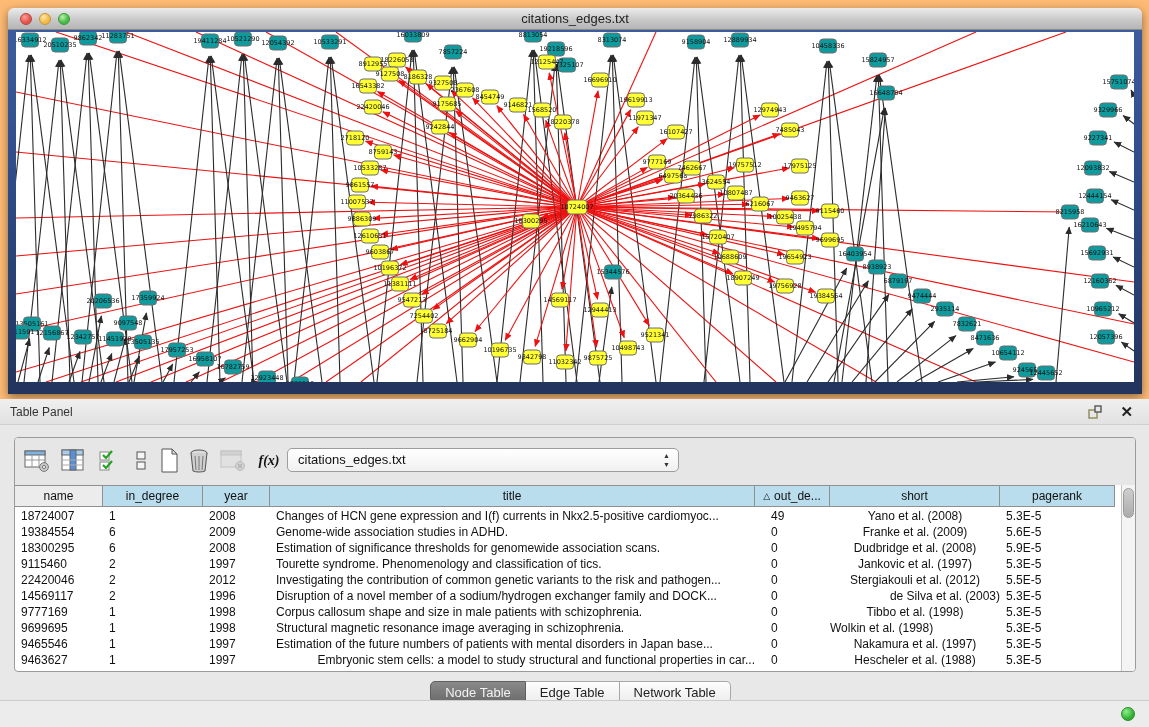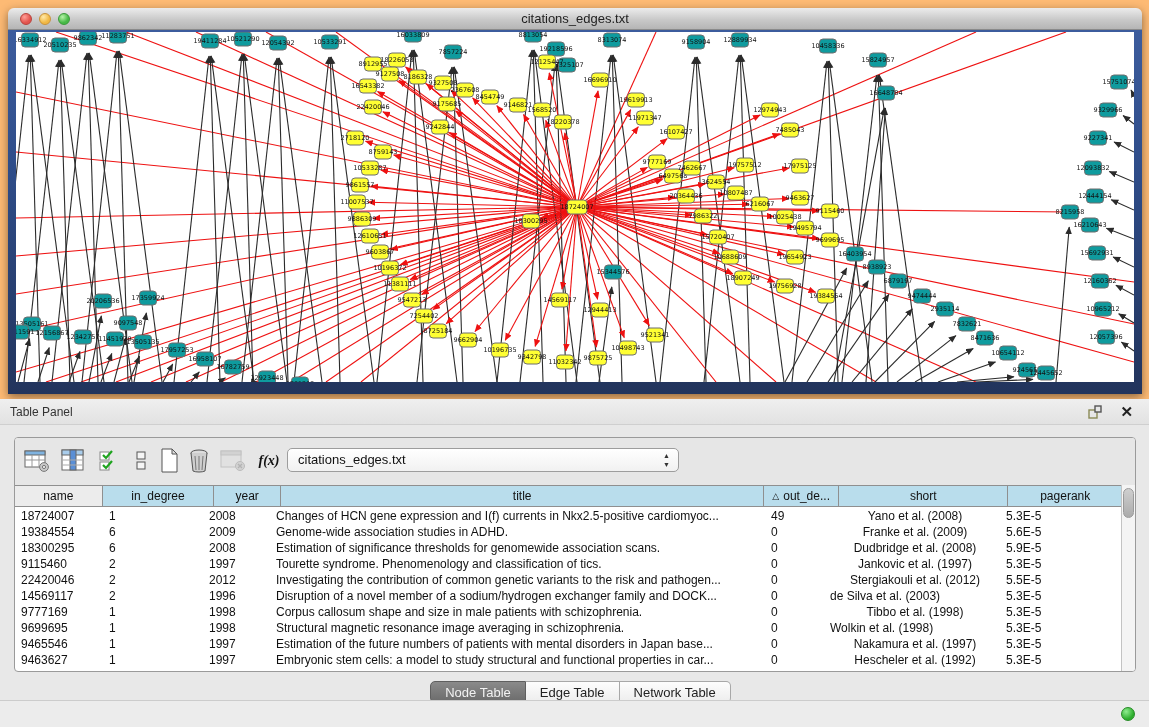--- a/index.html
+++ b/index.html
@@ -836,21 +836,21 @@
         <span class="tb-icon" style="left:240px;font-family:'Liberation Serif',serif;font-style:italic;font-weight:bold;font-size:14px;color:#111;">f(x)</span>
         <div id="combo">
           <span>citations_edges.txt</span>
           <span id="combo-arrows">▲<br>▼</span>
         </div>
       </div>
       <div id="thead">
           <div class="th gray" style="width: 88px;">
             <span>name</span>
           </div>
-          <div class="th" style="width: 112px; justify-content: center;">
+          <div class="th" style="width: 100px; justify-content: center;">
             <span>in_degree</span>
           </div>
           <div class="th" style="width: 67px;">
             <span>year</span>
           </div>
           <div class="th" style="width: 485px;">
             <span>title</span>
           </div>
           <div class="th" style="width: 75px;">
             <span class="sort">△</span>
@@ -908,21 +908,21 @@
             <div class="td" style="width: 75px; padding-left: 16px;">0</div>
             <div class="td" style="width: 170px; text-align: center;">Stergiakouli et al. (2012)</div>
             <div class="td" style="width: 115px; padding-left: 6px;">5.5E-5</div>
           </div>
           <div class="tr">
             <div class="td" style="width: 88px; padding-left: 6px;">14569117</div>
             <div class="td" style="width: 100px; padding-left: 6px;">2</div>
             <div class="td" style="width: 67px; padding-left: 6px;">1996</div>
             <div class="td" style="width: 485px; padding-left: 6px;">Disruption of a novel member of a sodium/hydrogen exchanger family and DOCK...</div>
             <div class="td" style="width: 75px; padding-left: 16px;">0</div>
-            <div class="td" style="width: 170px; text-align: left;">de Silva et al. (2003)</div>
+            <div class="td" style="width: 170px; text-align: right;">de Silva et al. (2003)</div>
             <div class="td" style="width: 115px; padding-left: 6px;">5.3E-5</div>
           </div>
           <div class="tr">
             <div class="td" style="width: 88px; padding-left: 6px;">9777169</div>
             <div class="td" style="width: 100px; padding-left: 6px;">1</div>
             <div class="td" style="width: 67px; padding-left: 6px;">1998</div>
             <div class="td" style="width: 485px; padding-left: 6px;">Corpus callosum shape and size in male patients with schizophrenia.</div>
             <div class="td" style="width: 75px; padding-left: 16px;">0</div>
             <div class="td" style="width: 170px; text-align: center;">Tibbo et al. (1998)</div>
             <div class="td" style="width: 115px; padding-left: 6px;">5.3E-5</div>
@@ -942,23 +942,23 @@
             <div class="td" style="width: 67px; padding-left: 6px;">1997</div>
             <div class="td" style="width: 485px; padding-left: 6px;">Estimation of the future numbers of patients with mental disorders in Japan base...</div>
             <div class="td" style="width: 75px; padding-left: 16px;">0</div>
             <div class="td" style="width: 170px; text-align: center;">Nakamura et al. (1997)</div>
             <div class="td" style="width: 115px; padding-left: 6px;">5.3E-5</div>
           </div>
           <div class="tr">
             <div class="td" style="width: 88px; padding-left: 6px;">9463627</div>
             <div class="td" style="width: 100px; padding-left: 6px;">1</div>
             <div class="td" style="width: 67px; padding-left: 6px;">1997</div>
-            <div class="td" style="width: 485px; padding-left: 6px;">Embryonic stem cells: a model to study structural and functional properties in car...</div>
+            <div class="td" style="width: 485px; padding-left: 6px; text-align: right;">Embryonic stem cells: a model to study structural and functional properties in car...</div>
             <div class="td" style="width: 75px; padding-left: 16px;">0</div>
-            <div class="td" style="width: 170px; text-align: center;">Hescheler et al. (1992)</div>
+            <div class="td" style="width: 170px; text-align: center;">Hescheler et al. (1988)</div>
             <div class="td" style="width: 115px; padding-left: 6px;">5.3E-5</div>
           </div>
         </div>
       <div id="vscroll">
         <div id="vthumb"></div>
       </div>
     </div>
 
     <div id="tabs">
         <div class="tab active">Node Table</div>

